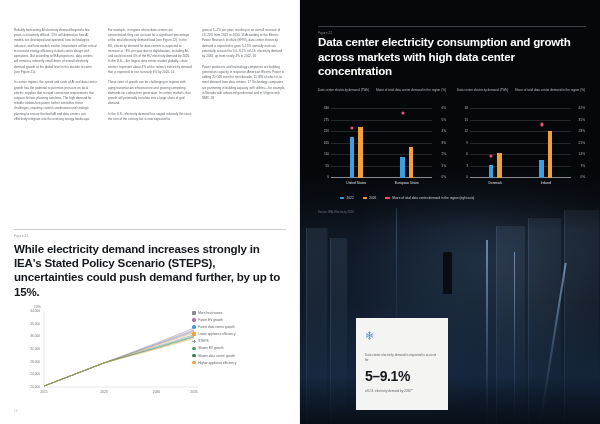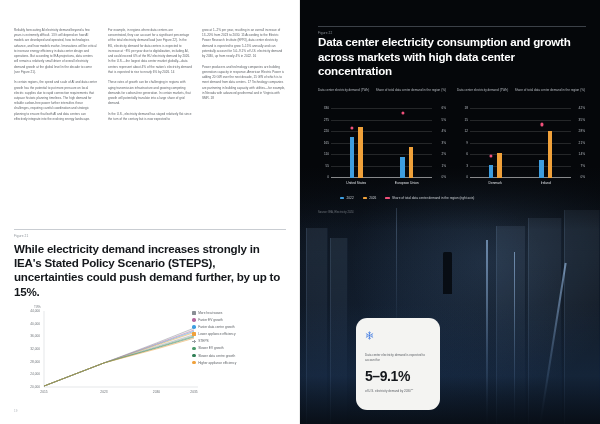--- a/index.html
+++ b/index.html
@@ -210,23 +210,23 @@
   .lgd-mark { width: 4.2px; height: 2.2px; border-radius: 0.4px; }
   .lgd-label { font-size: 3.2px; color: #cfd4d9; white-space: nowrap; }
   .src-d {
     position: absolute; left: 18px; top: 211px;
     font-size: 2.7px; color: #767c83; letter-spacing: 0.02em;
   }
 
   
   #callout {
     position: absolute; left: 56px; top: 318px;
-    width: 84px; height: 92px;
+    width: 92px; height: 92px;
     background: #f4f4f2;
-    border-radius: 11px;
+    border-radius: 0;
     padding: 8px 9px 0 9px;
   }
   #callout .snow { width: 9px; height: 9px; }
   #callout .co-top {
     margin-top: 9px;
     font-size: 3.0px; line-height: 1.62; color: #5d6166;
   }
   #callout .co-big {
     margin-top: 5px;
     font-size: 14px; font-weight: 700; color: #15181c;

